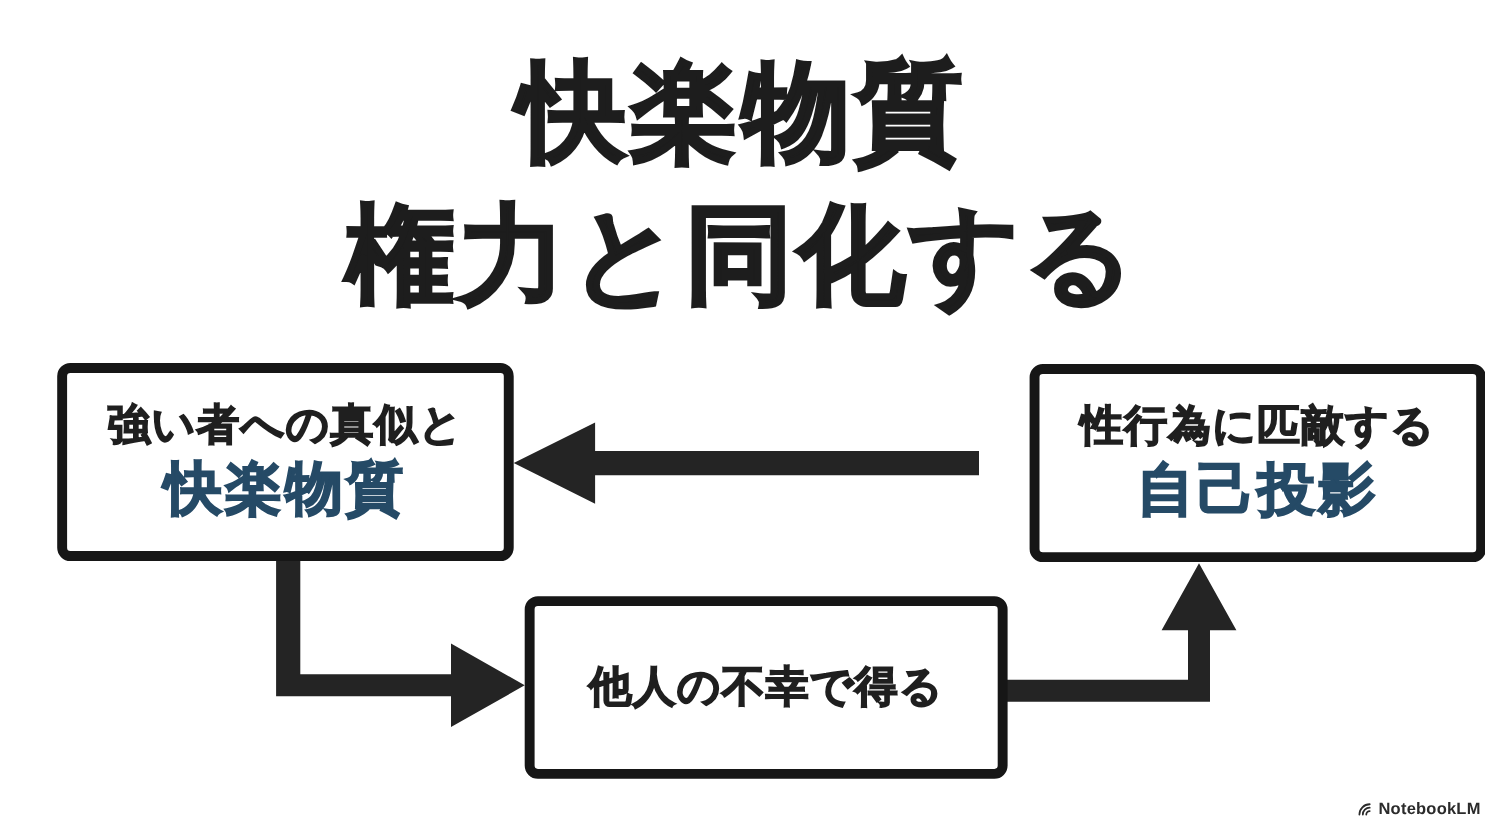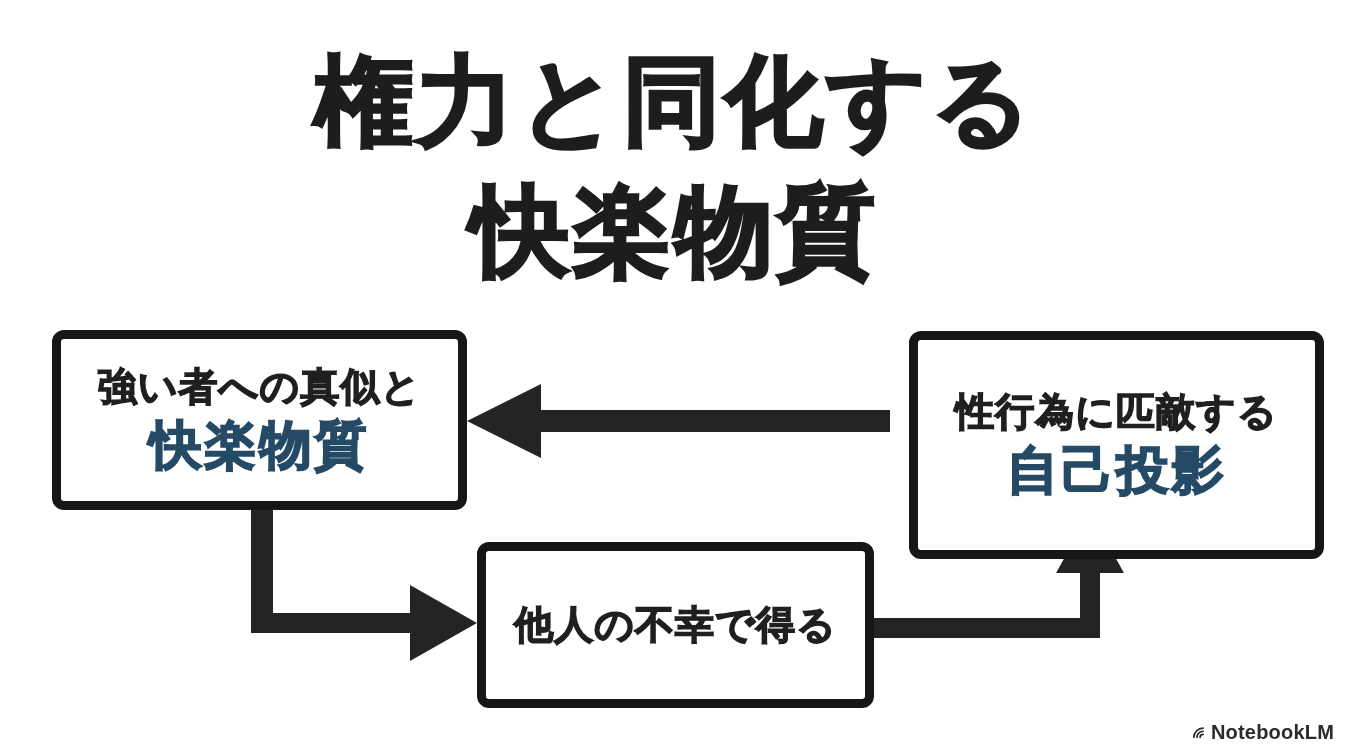--- a/index.html
+++ b/index.html
@@ -46,62 +46,62 @@
     border: 9px solid #161616;
     border-radius: 12px;
     box-sizing: border-box;
     display: flex;
     flex-direction: column;
     align-items: center;
     justify-content: center;
     text-align: center;
   }
   .node-left   { left: 52px;  top: 330px; width: 415px; height: 180px; }
-  .node-right  { left: 909px; top: 331px; width: 415px; height: 228px; }
-  .node-bottom { left: 477px; top: 542px; width: 397px; height: 166px; }
+  .node-right  { left: 936px; top: 331px; width: 415px; height: 180px; }
+  .node-bottom { left: 477px; top: 542px; width: 439px; height: 166px; }
   .node .l1 {
     font-size: 39px;
     font-weight: 900;
     line-height: 1.3;
     letter-spacing: 1px;
     -webkit-text-stroke: 1.4px currentColor;
     white-space: nowrap;
   }
   .node .l2 {
     font-size: 52px;
     font-weight: 900;
     line-height: 1.25;
     letter-spacing: 3px;
     -webkit-text-stroke: 1.8px currentColor;
     white-space: nowrap;
   }
   
   .watermark {
     position: absolute;
-    right: 16px;
+    right: 4px;
     bottom: 9px;
     z-index: 3;
     display: flex;
     align-items: center;
     gap: 5px;
-    font-size: 20px;
+    font-size: 15px;
     font-weight: 700;
     letter-spacing: 0.2px;
     color: #2b2b2b;
   }
   .watermark svg { display: block; }
 </style>
 </head>
 <body>
 
 <div class="stage">
 
   <div class="title" style="color: rgb(29, 29, 29);">
+    <div>快楽物質</div>
     <div>権力と同化する</div>
-    <div>快楽物質</div>
   </div>
 
   <svg class="arrow-layer" viewBox="0 0 1350 753" xmlns="http://www.w3.org/2000/svg">
 
     <polygon points="467,421 541,384 541,410 890,410 890,432 541,432 541,458" fill="#242424"></polygon>
 
     <polygon points="251,504 273,504 273,613 410,613 410,585 477,623 410,661 410,633 251,633" fill="#242424"></polygon>
 
     <polygon points="868,618 1080,618 1080,573 1056,573 1090,512 1124,573 1100,573 1100,638 868,638" fill="#242424"></polygon>
   </svg>

